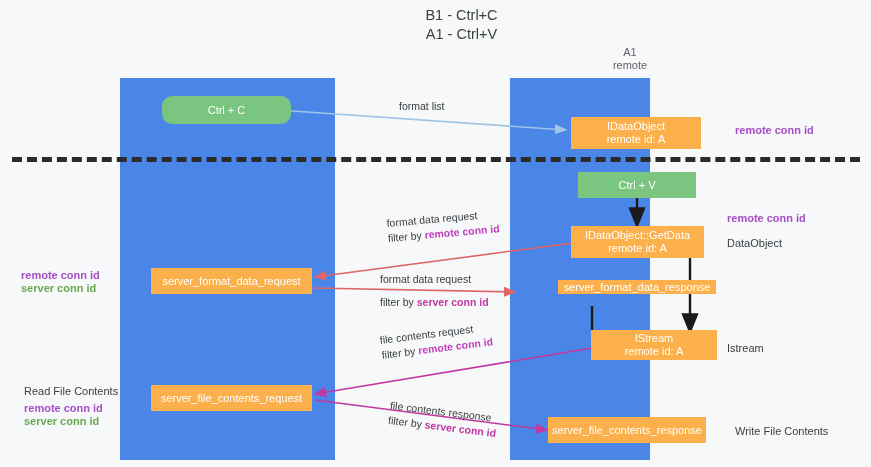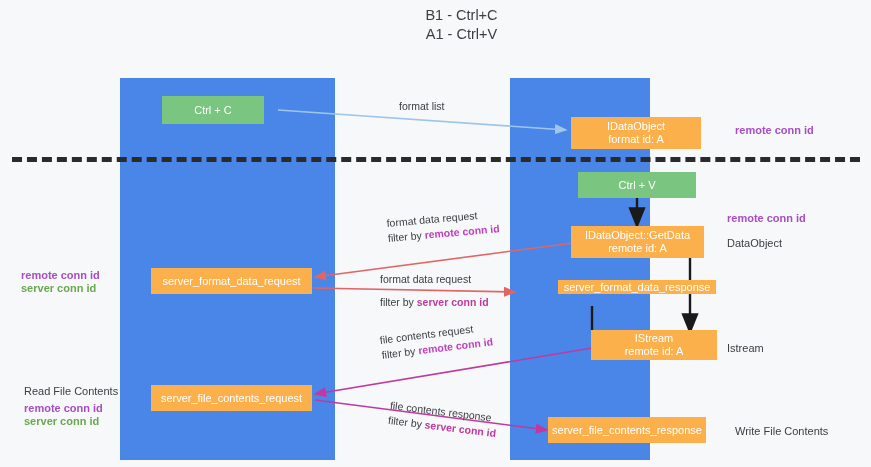--- a/index.html
+++ b/index.html
@@ -103,25 +103,27 @@
     <path d="M592,348 L315,394" stroke="#c0399f" stroke-width="1.6" fill="none" marker-end="url(#ah-mag)"></path>
 
     <path d="M315,400 L547,430" stroke="#c0399f" stroke-width="1.6" fill="none" marker-end="url(#ah-mag)"></path>
   </svg>
 
   <div class="abs" id="divider"></div>
 
   <div class="abs" id="title">B1 - Ctrl+C
 A1 - Ctrl+V</div>
 
+  <div class="abs col-head" id="head-right">A1
+remote</div>
 
-  <div class="abs node green" style="left:162px;top:96px;width:102px;height:28px;">Ctrl + C</div>
+  <div class="abs node green" style="left:162px;top:96px;width:129px;height:28px;border-radius:10px;">Ctrl + C</div>
 
   <div class="abs node orange" style="left:571px;top:117px;width:130px;height:32px;">IDataObject
-format id: A</div>
+remote id: A</div>
 
   <div class="abs node green" style="left:578px;top:172px;width:118px;height:26px;">Ctrl + V</div>
 
   <div class="abs node orange" style="left:571px;top:226px;width:133px;height:32px;">IDataObject::GetData
 remote id: A</div>
 
   <div class="abs node orange" style="left:151px;top:268px;width:161px;height:26px;">server_format_data_request</div>
 
   <div class="abs node orange" style="left:514px;top:280px;width:158px;height:14px;margin-left:44px;">server_format_data_response</div>
 

